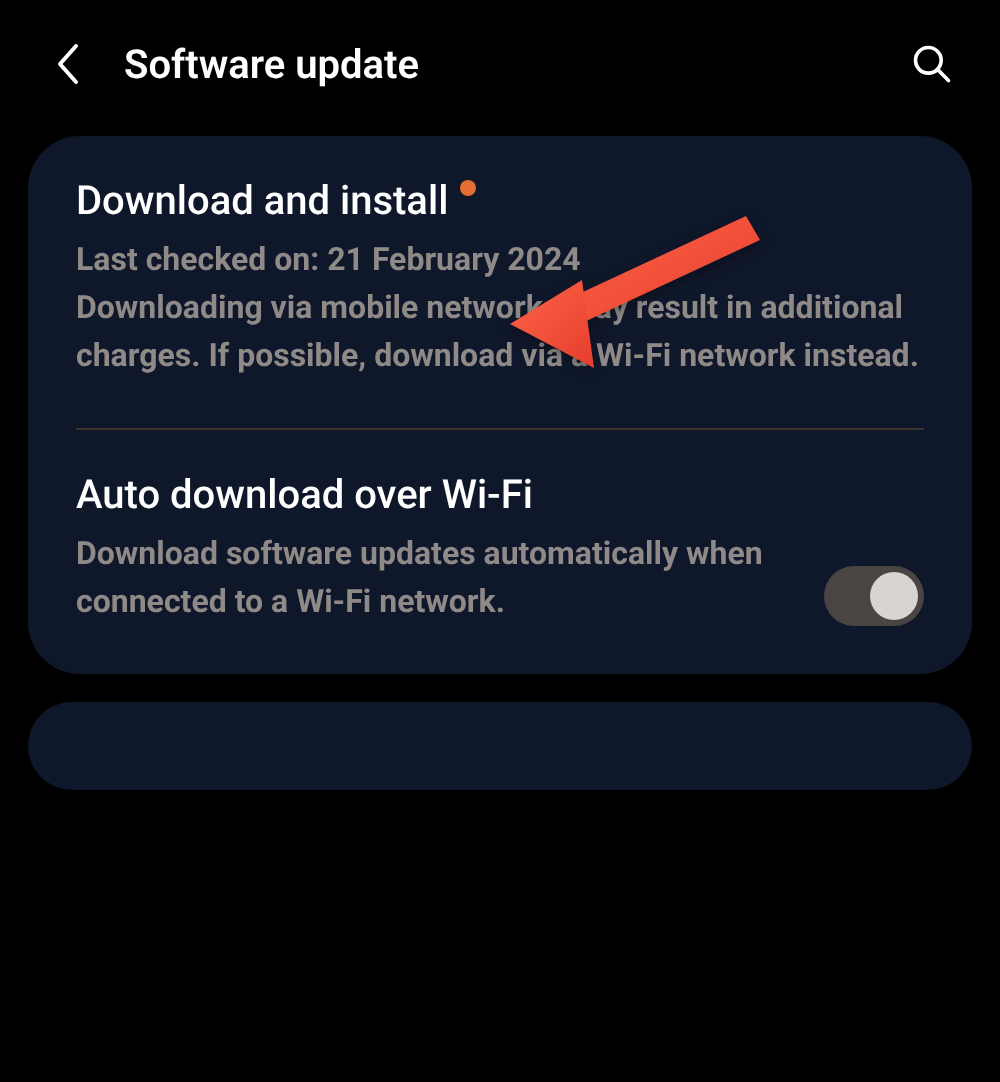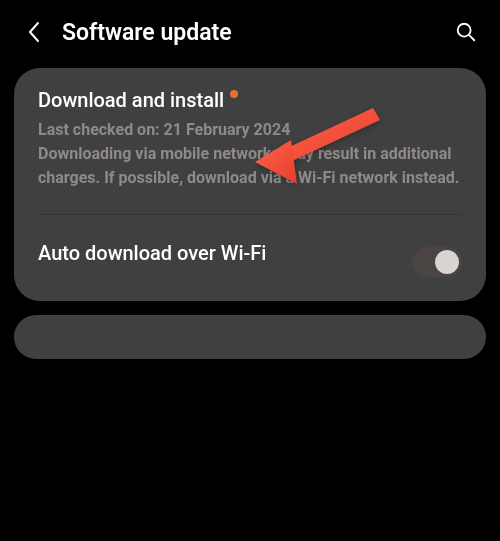--- a/index.html
+++ b/index.html
@@ -27,37 +27,37 @@
       display: flex;
       align-items: center;
       justify-content: center;
       margin-right: 14px;
     }
     .back-btn svg {
       width: 14px;
       height: 22px;
     }
     .page-title {
-      font-size: 23px;
+      font-size: 20px;
       font-weight: 600;
       flex: 1;
     }
     .search-btn {
       width: 28px;
       height: 28px;
       display: flex;
       align-items: center;
       justify-content: center;
     }
     .search-btn svg {
       width: 22px;
       height: 22px;
     }
     .card {
-      background: #404040;
+      background: #0f172a;
       border-radius: 26px;
       margin: 0 14px 14px 14px;
       padding: 0;
     }
     .section {
       padding: 20px 24px 24px 24px;
       position: relative;
     }
     .divider {
       height: 1px;
@@ -83,21 +83,21 @@
       margin-left: 6px;
     }
     .section-desc {
       font-size: 16px;
       color: #8f8a87;
       line-height: 1.5;
       font-weight: bold;
     }
     .wifi-section {
       display: flex;
-      align-items: center;
+      align-items: flex-end;
       gap: 16px;
     }
     .wifi-text {
       flex: 1;
     }
     .toggle {
       width: 50px;
       height: 30px;
       background: #4a4543;
       border-radius: 15px;
@@ -153,20 +153,21 @@
     </div>
     <div class="section-desc">Last checked on: 21 February 2024</div>
     <div class="section-desc">Downloading via mobile networks may result in additional charges. If possible, download via a Wi-Fi network instead.</div>
   </div>
 
   <div class="divider"></div>
 
   <div class="section wifi-section">
     <div class="wifi-text">
       <div class="section-title">Auto download over Wi-Fi</div>
+      <div class="section-desc">Download software updates automatically when connected to a Wi-Fi network.</div>
     </div>
     <div class="toggle">
       <div class="toggle-knob"></div>
     </div>
   </div>
 </div>
 
 <div class="card">
   <div class="section">
   </div>

